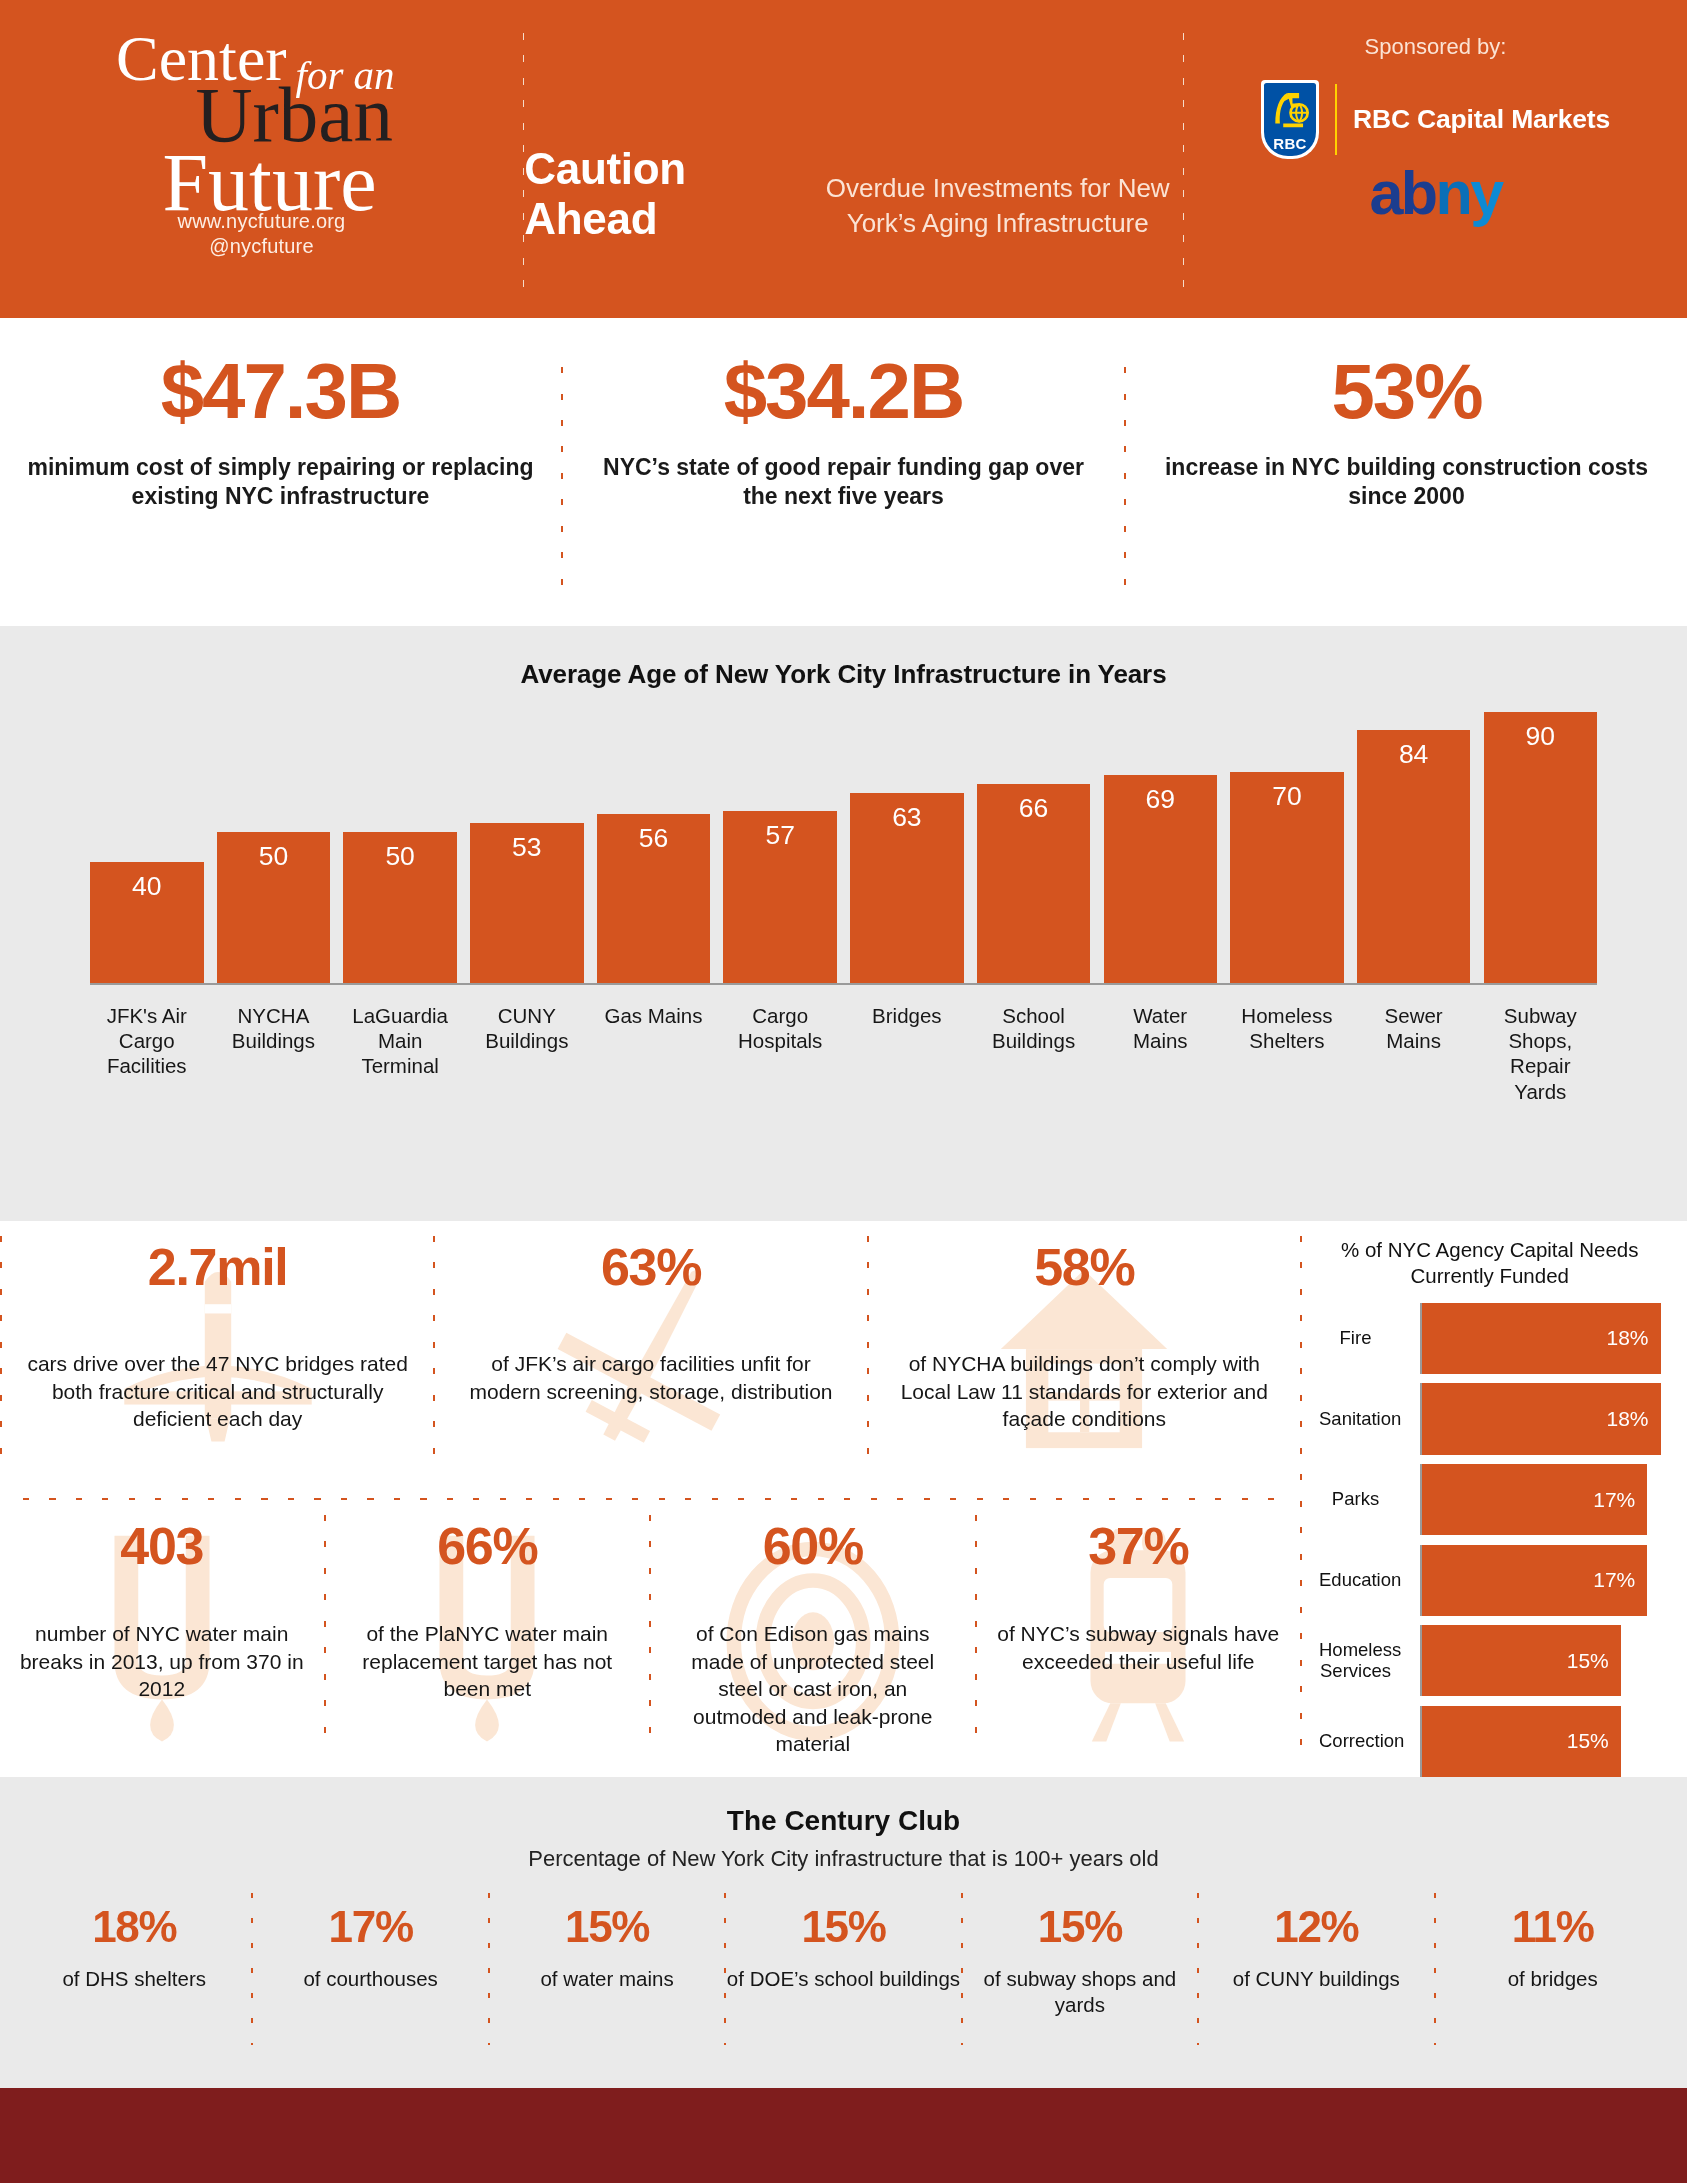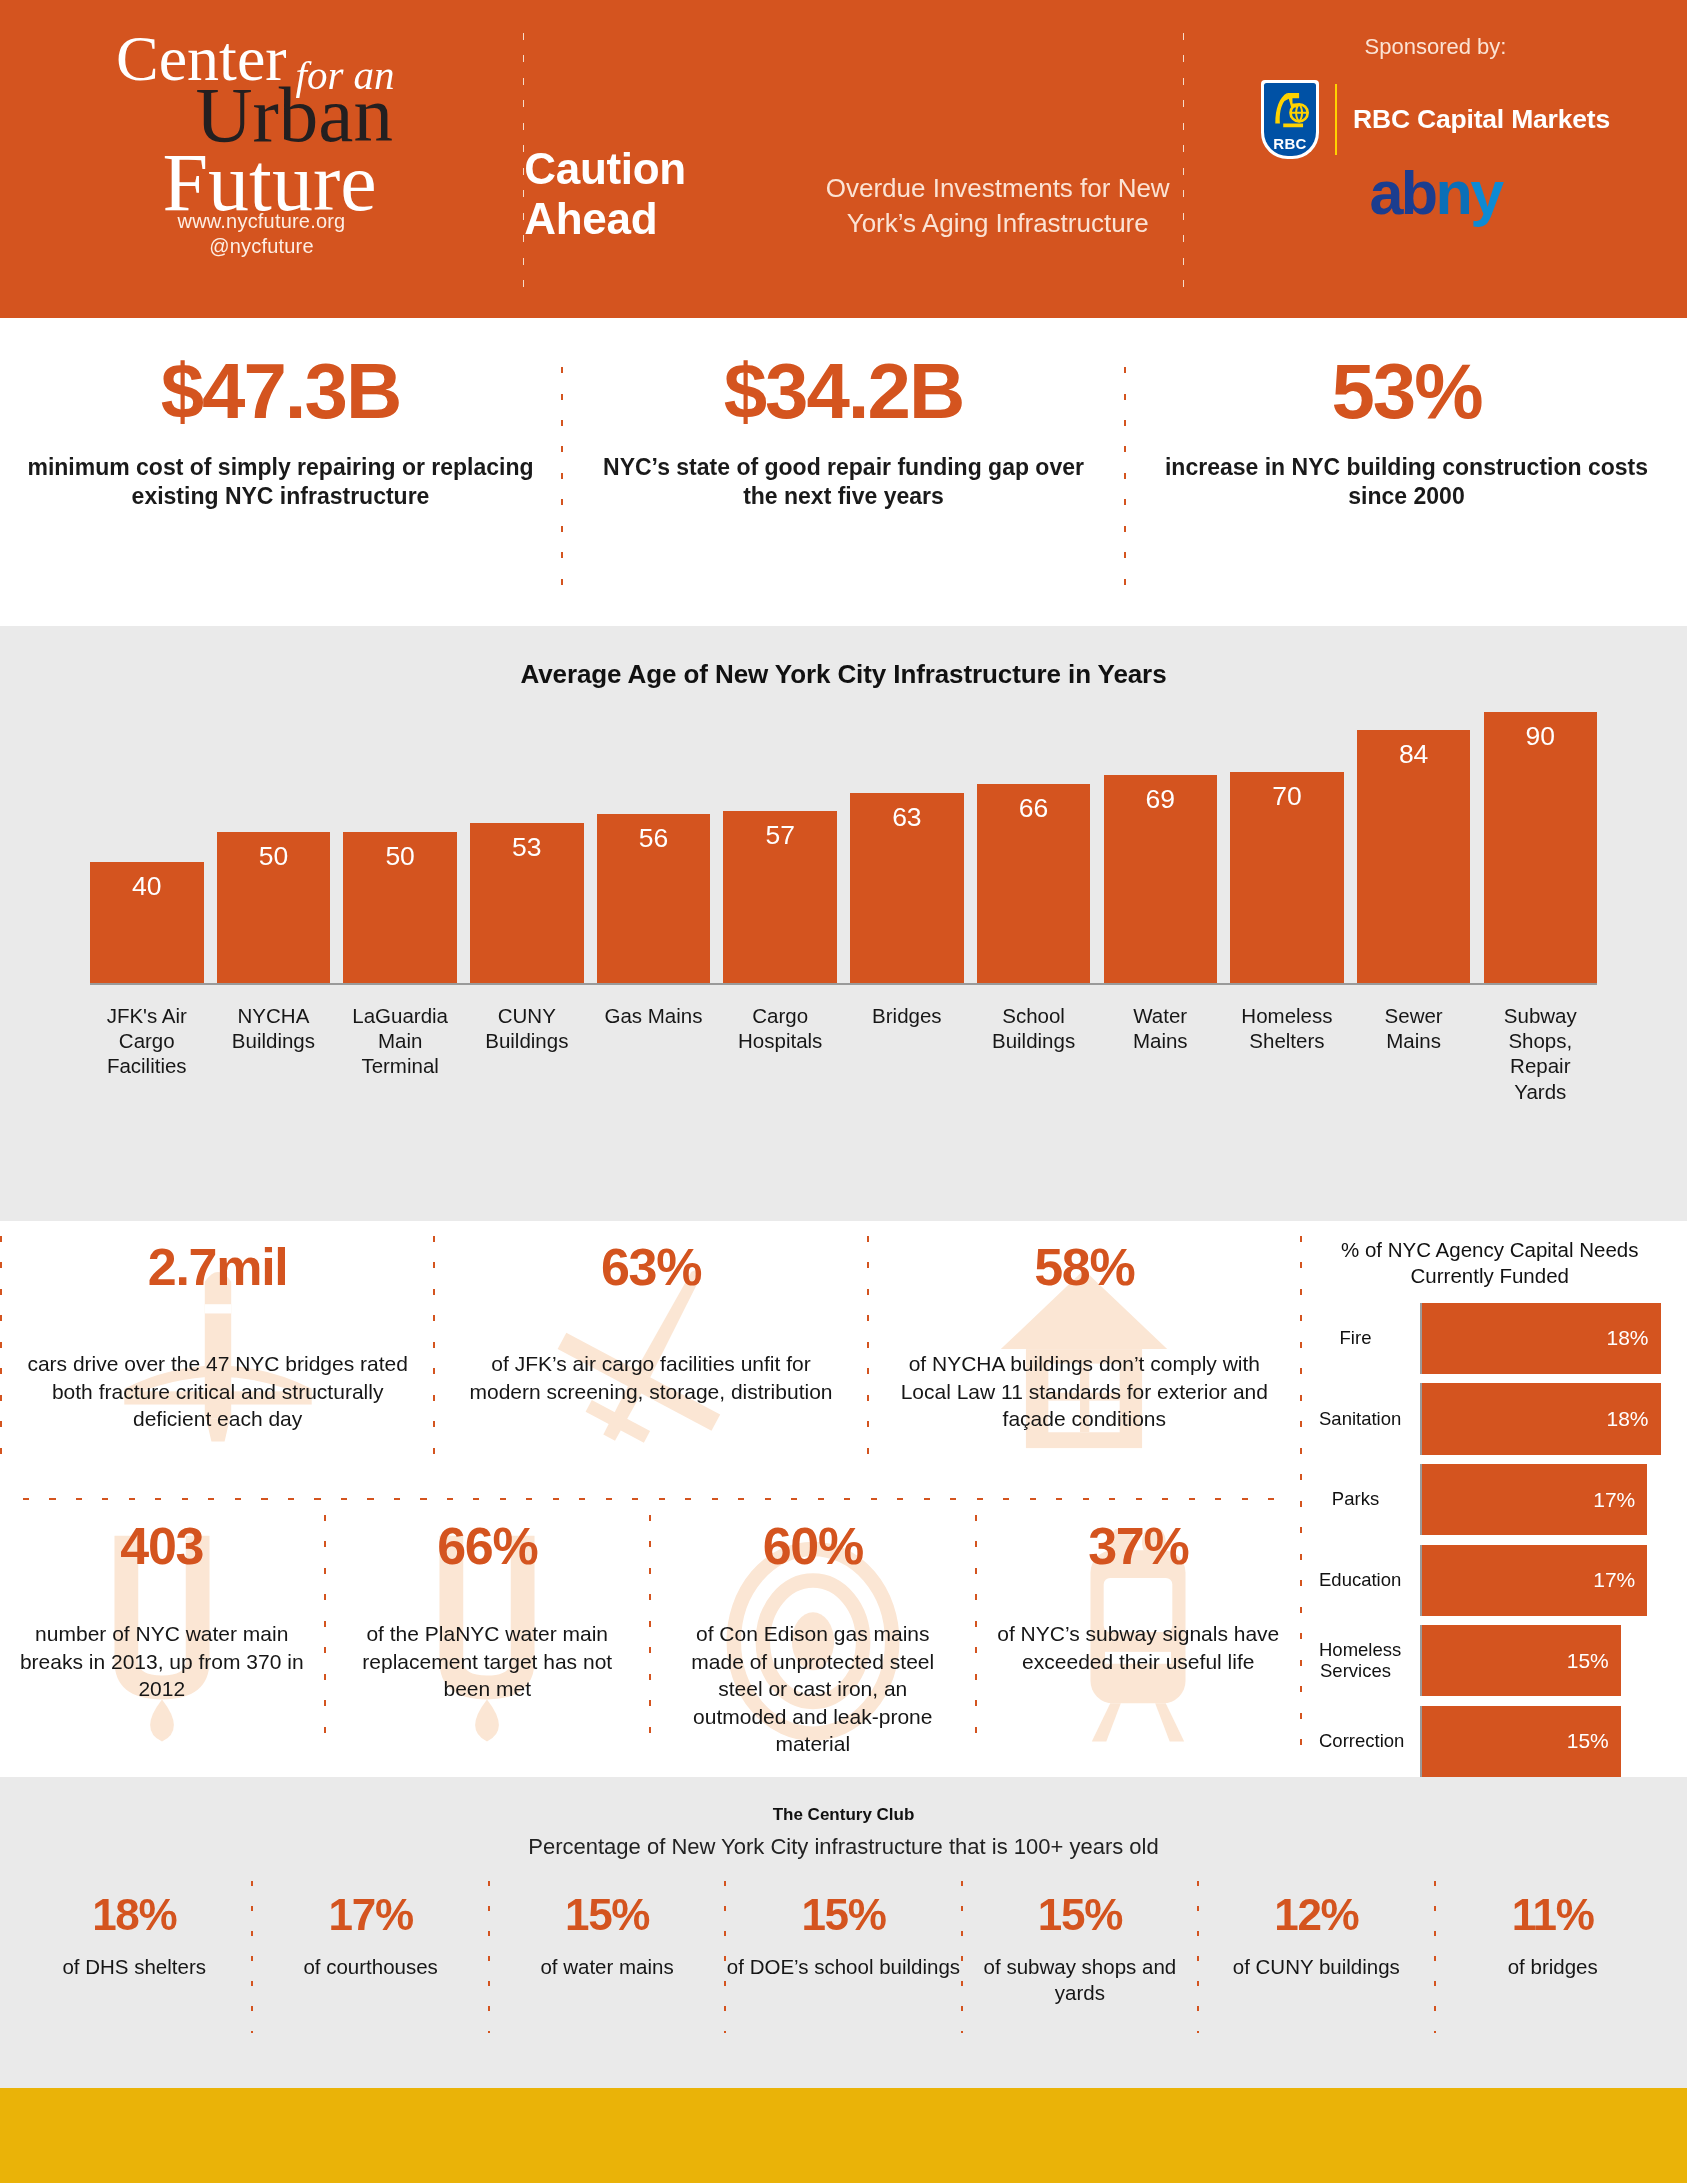--- a/index.html
+++ b/index.html
@@ -9,21 +9,21 @@
     height: 2183px;
     background: #ffffff;
     font-family: "Liberation Sans", sans-serif;
   }
 
   .page {
     position: relative;
     width: 1687px;
     height: 2183px;
     overflow: hidden;
-    background: #eab308;
+    background: #7f1d1d;
   }
 
   
   .header {
     position: relative;
     height: 318px;
     background: #d4541f;
     display: flex;
     align-items: stretch;
   }
@@ -416,21 +416,21 @@
   }
 
   
   .century {
     background: #eaeaea;
     height: 311px;
     padding-top: 28px;
   }
   .century-title {
     text-align: center;
-    font-size: 17px;
+    font-size: 28px;
     font-weight: bold;
     color: #111111;
   }
   .century-sub {
     margin-top: 9.3px;
     text-align: center;
     font-size: 22px;
     color: #222222;
     font-weight: 300;
   }

